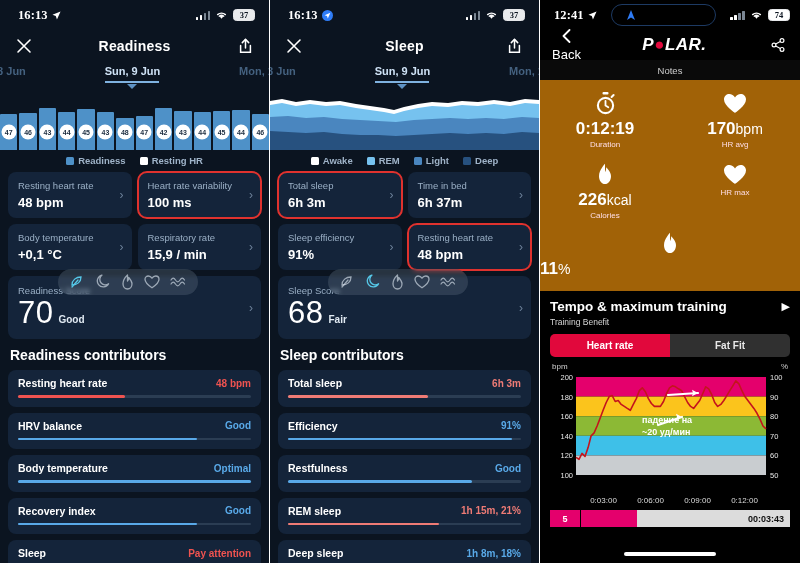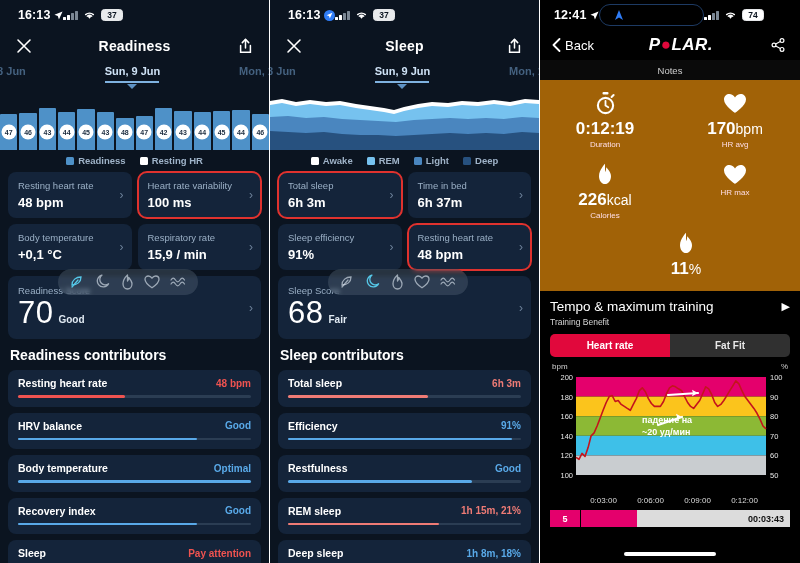--- a/index.html
+++ b/index.html
@@ -17,23 +17,24 @@
   }
 
   
   .panel { position: relative; overflow: hidden; height: 563px; }
   .panel-oura { width: 269px; background: #0b1420; }
   .panel-polar { width: 260px; background: #000000; }
 
   
   .statusbar {
     height: 30px; display: flex; align-items: center;
-    padding: 0 14px 0 18px;
+    justify-content: space-between; padding: 0 14px 0 18px;
     color: #ffffff; font-size: 12.5px; font-weight: bold;
     letter-spacing: .1px;
+    font-family: Liberation Serif, serif;
   }
   .sb-left { display: flex; align-items: center; gap: 4px; }
   .loc-arrow { width: 9px; height: 9px; display:inline-block; }
   .sb-right { display: flex; align-items: center; gap: 5px; }
   .sig { display: flex; align-items: flex-end; gap: 1.5px; height: 9px; }
   .sig i { width: 2.5px; background: #fff; display: block; border-radius: .5px; }
   .sig i:nth-child(1){ height:3px } .sig i:nth-child(2){ height:5px }
   .sig i:nth-child(3){ height:7px; background:#7b8794 } .sig i:nth-child(4){ height:9px; background:#7b8794 }
   .batt {
     border: 1.3px solid #e6e8ea; border-radius: 3.5px;
@@ -125,34 +126,34 @@
     height: 26px; display:flex; align-items:center; gap: 10px;
     padding: 0 11px; backdrop-filter: blur(2px);
   }
   .pill svg { display:block; }
 
   
   .polar-head {
     height: 30px; display:flex; align-items:center; justify-content:space-between;
     padding: 0 12px; background:#000; color:#fff;
   }
-  .back { display:flex; align-items:center; gap:4px; font-size:13px; }
+  .back { display:flex; align-items:center; gap:4px; font-size:13px;flex-direction:column; }
   .polar-logo { display:flex; align-items:center; font-style: italic; font-weight:bold; font-size:17px; letter-spacing:.5px;}
   .notes-bar { height: 20px; background:#0a0a0a; color:#cfcfcf; font-size:9.5px; display:flex; align-items:center; justify-content:center; }
   .red-block { background:#a16207; padding: 10px 0 12px; }
   .red-grid { display:flex; }
   .red-cell { flex:1; text-align:center; color:#fff; }
   .red-icon { height: 26px; display:flex; align-items:center; justify-content:center; }
   .red-val { font-size:17px; font-weight:bold; margin-top:3px; }
   .red-val .unit { font-size:14px; font-weight:normal; }
   .red-cap { font-size:8px; margin-top:1px; color:#ffdde5; }
-  .red-center { text-align:center; color:#fff; margin-top: 10px; padding-left: 32px; }
+  .red-center { text-align:left; color:#fff; margin-top: 10px; }
 
   .tempo { background:#000; padding: 8px 10px 0; color:#fff; position:relative; }
-  .tempo-title { font-size:13.5px; font-weight:normal; }
+  .tempo-title { font-size:13.5px; font-weight:bold; }
   .tempo-sub { font-size:8.5px; color:#d6d6d6; margin-top:3px; }
   .tri-right { position:absolute; right:10px; top:9px; color:#fff; font-size:11px; }
   .segctl { display:flex; margin-top:7px; border-radius:5px; overflow:hidden; }
   .seg { flex:1; text-align:center; font-size:10px; padding:6px 0; font-weight:bold; }
   .seg.on { background:#e1083c; color:#fff; }
   .seg.off { background:#303030; color:#e8e8e8; }
 
   .hrchart-wrap { margin-top: 5px; position:relative; }
   .hr-units { display:flex; justify-content:space-between; font-size:8px; color:#cfcfcf; padding: 0 2px 2px; }
   .hrchart { position:relative; height: 120px; }

